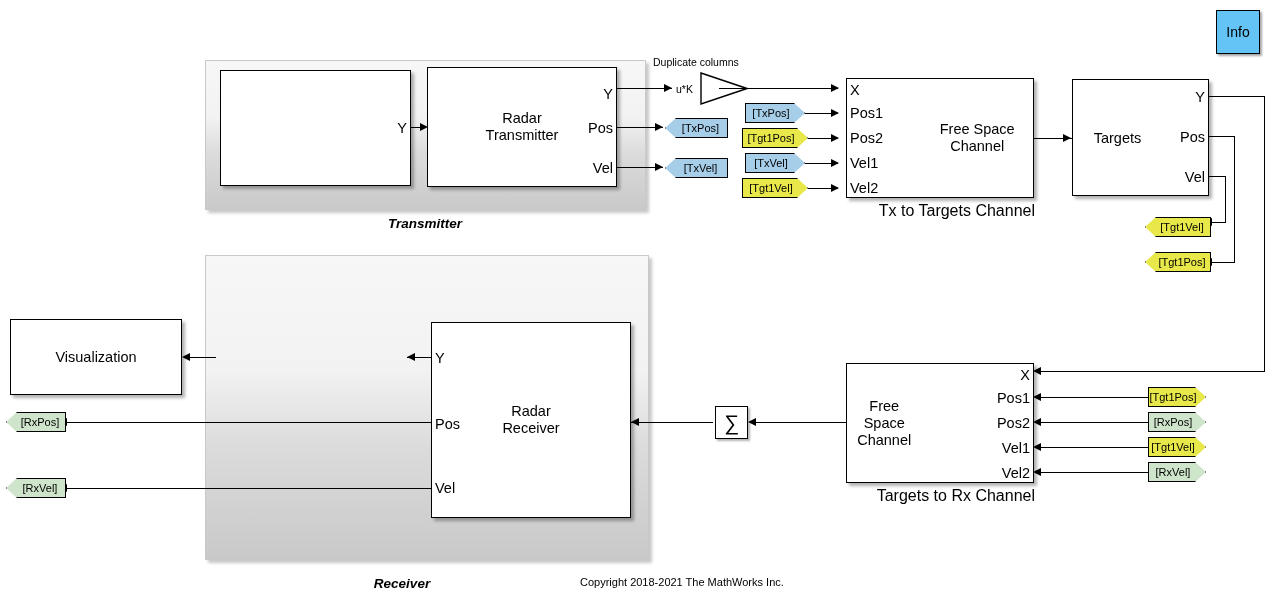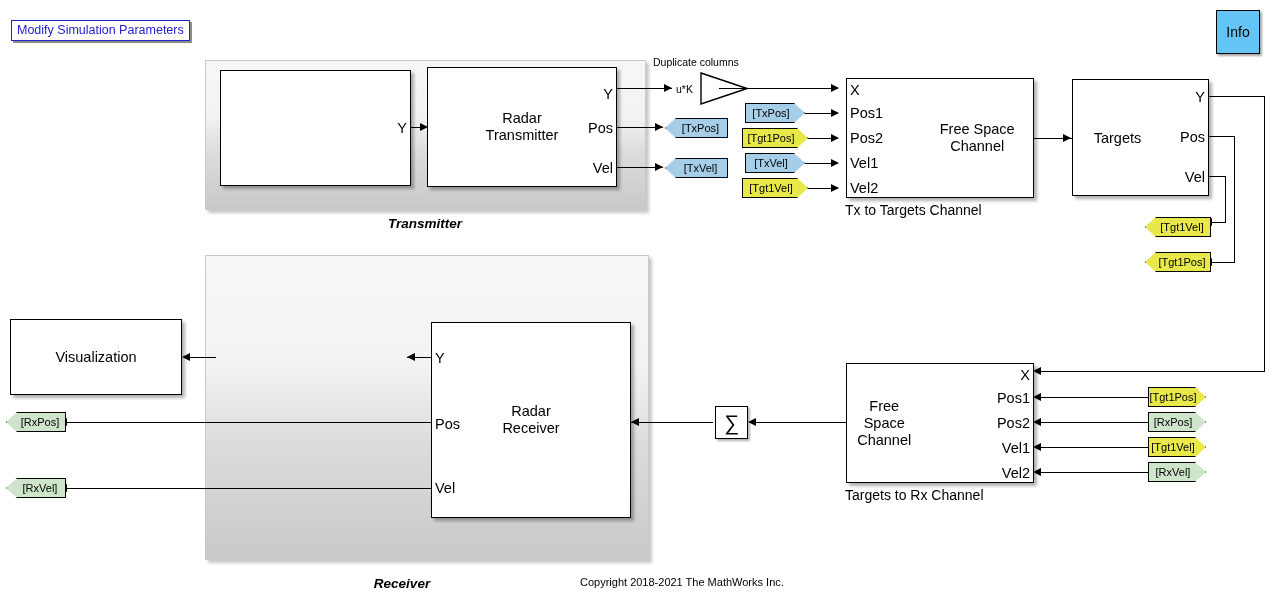--- a/index.html
+++ b/index.html
@@ -27,21 +27,21 @@
   
   .subsys{background:linear-gradient(to bottom,#f7f7f7 0%,#f2f2f2 38%,#dcdcdc 62%,#c9c9c9 100%);
           border:1px solid #c9c9c9;box-shadow:3px 3px 3px rgba(0,0,0,.22);}
   .subsys-label{font-size:13.5px;font-weight:bold;font-style:italic;white-space:nowrap;
                 text-align:center;}
 
   
   .blk{background:#ffffff;border:1.4px solid #000;box-shadow:3px 3px 3px rgba(0,0,0,.30);}
   .blk-text{position:absolute;left:0;right:0;top:50%;transform:translateY(-50%);
             text-align:center;font-size:14.5px;line-height:17px;white-space:pre-line;}
-  .blk-caption{font-size:14px;white-space:nowrap;text-align:left;}
+  .blk-caption{font-size:16px;white-space:nowrap;text-align:right;}
 
   
   .port{position:absolute;font-size:14.5px;line-height:15px;white-space:nowrap;}
   .port.r{right:3px;}
   .port.l{left:3px;}
 
   
   .h-line{position:absolute;height:0;border-top:1.3px solid #000;}
   .v-line{position:absolute;width:0;border-left:1.3px solid #000;}
 
@@ -78,21 +78,20 @@
        display:flex;align-items:center;justify-content:center;font-size:21px;line-height:21px;}
 
   .copyright{position:absolute;font-size:11px;white-space:nowrap;color:#000;}
 </style>
 </head>
 <body>
 
 <div id="canvas">
 
 
-  <div class="abs param-btn" style="left:11px;top:20px;">Modify Simulation Parameters</div>
 
   <div class="abs info-btn" style="left:1216px;top:10px;width:44px;height:44px;">Info</div>
 
   <div class="abs subsys" style="left:205px;top:60px;width:441px;height:150px;"></div>
 
   <div class="abs blk" style="left:220px;top:70px;width:191px;height:116px;">
     <div class="port r" style="top:50px;">Y</div>
   </div>
 
   <div class="h-line" style="left:411px;top:127px;width:13px;"></div>

